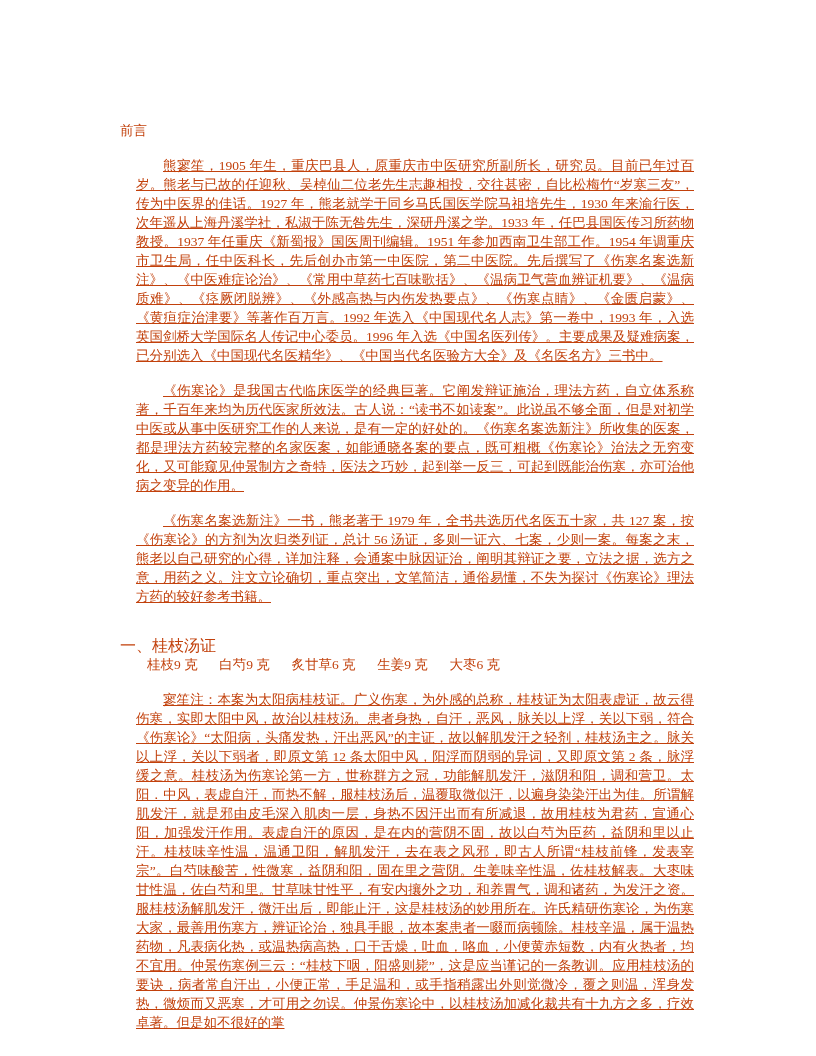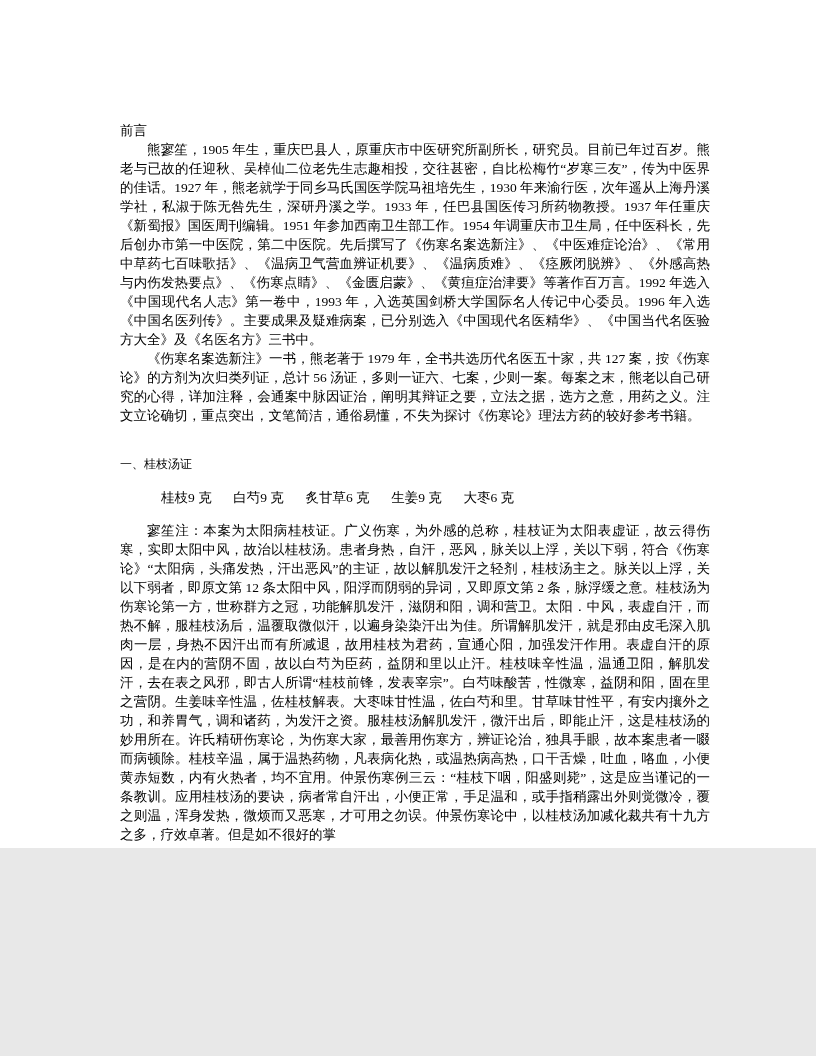--- a/index.html
+++ b/index.html
@@ -3,69 +3,71 @@
 <meta charset="utf-8">
 <style>
   html, body {
     margin: 0;
     padding: 0;
     background: #e8e8e8;
   }
   .page {
     position: relative;
     width: 816px;
-    height: 848px;
+    height: 1056px;
     margin: 0 auto;
     background: #ffffff;
-    color: #000000;
+    color: #c2410c;
     box-sizing: border-box;
     padding: 121px 106px 40px 120px;
     overflow: hidden;
     font-family: "Liberation Serif", "DejaVu Serif", serif;
     font-size: 13.5px;
     line-height: 19px;
   }
   .preface-title {
     margin: 0;
     font-size: 13.5px;
     font-weight: normal;
     line-height: 19px;
   }
   .para {
-    margin: 0;
+    margin: 16px;
     text-indent: 2em;
     text-align: justify;
     text-justify: inter-ideograph;
     line-height: 19px;
+    text-decoration: underline;
   }
   .section-heading {
     margin: 30px 0 0 0;
-    font-size: 12px;
+    font-size: 16px;
     font-weight: normal;
     line-height: 19px;
   }
   .prescription {
-    margin: 14px;
+    margin: 0;
     text-indent: 2em;
     line-height: 19px;
     white-space: nowrap;
   }
   .prescription .herb:not(:last-child) {
     margin-right: 1.6em;
   }
 </style>
 </head>
 <body>
 
 <div class="page">
 
   <h1 class="preface-title">前言</h1>
 
   <div>
       <p class="para">熊寥笙，1905 年生，重庆巴县人，原重庆市中医研究所副所长，研究员。目前已年过百岁。熊老与已故的任迎秋、吴棹仙二位老先生志趣相投，交往甚密，自比松梅竹“岁寒三友”，传为中医界的佳话。1927 年，熊老就学于同乡马氏国医学院马祖培先生，1930 年来渝行医，次年遥从上海丹溪学社，私淑于陈无咎先生，深研丹溪之学。1933 年，任巴县国医传习所药物教授。1937 年任重庆《新蜀报》国医周刊编辑。1951 年参加西南卫生部工作。1954 年调重庆市卫生局，任中医科长，先后创办市第一中医院，第二中医院。先后撰写了《伤寒名案选新注》、《中医难症论治》、《常用中草药七百味歌括》、《温病卫气营血辨证机要》、《温病质难》、《痉厥闭脱辨》、《外感高热与内伤发热要点》、《伤寒点睛》、《金匮启蒙》、《黄疸症治津要》等著作百万言。1992 年选入《中国现代名人志》第一卷中，1993 年，入选英国剑桥大学国际名人传记中心委员。1996 年入选《中国名医列传》。主要成果及疑难病案，已分别选入《中国现代名医精华》、《中国当代名医验方大全》及《名医名方》三书中。</p>
+      <p class="para">《伤寒论》是我国古代临床医学的经典巨著。它阐发辩证施治，理法方药，自立体系称著，千百年来均为历代医家所效法。古人说：“读书不如读案”。此说虽不够全面，但是对初学中医或从事中医研究工作的人来说，是有一定的好处的。《伤寒名案选新注》所收集的医案，都是理法方药较完整的名家医案，如能通晓各案的要点，既可粗概《伤寒论》治法之无穷变化，又可能窥见仲景制方之奇特，医法之巧妙，起到举一反三，可起到既能治伤寒，亦可治他病之变异的作用。</p>
       <p class="para">《伤寒名案选新注》一书，熊老著于 1979 年，全书共选历代名医五十家，共 127 案，按《伤寒论》的方剂为次归类列证，总计 56 汤证，多则一证六、七案，少则一案。每案之末，熊老以自己研究的心得，详加注释，会通案中脉因证治，阐明其辩证之要，立法之据，选方之意，用药之义。注文立论确切，重点突出，文笔简洁，通俗易懂，不失为探讨《伤寒论》理法方药的较好参考书籍。</p>
     </div>
 
   <h2 class="section-heading">一、桂枝汤证</h2>
 
 
   <p class="prescription"><span class="herb">桂枝9 克</span><span class="herb">白芍9 克</span><span class="herb">炙甘草6 克</span><span class="herb">生姜9 克</span><span class="herb">大枣6 克</span></p>
 
   <p class="para">寥笙注：本案为太阳病桂枝证。广义伤寒，为外感的总称，桂枝证为太阳表虚证，故云得伤寒，实即太阳中风，故治以桂枝汤。患者身热，自汗，恶风，脉关以上浮，关以下弱，符合《伤寒论》“太阳病，头痛发热，汗出恶风”的主证，故以解肌发汗之轻剂，桂枝汤主之。脉关以上浮，关以下弱者，即原文第 12 条太阳中风，阳浮而阴弱的异词，又即原文第 2 条，脉浮缓之意。桂枝汤为伤寒论第一方，世称群方之冠，功能解肌发汗，滋阴和阳，调和营卫。太阳．中风，表虚自汗，而热不解，服桂枝汤后，温覆取微似汗，以遍身染染汗出为佳。所谓解肌发汗，就是邪由皮毛深入肌肉一层，身热不因汗出而有所减退，故用桂枝为君药，宣通心阳，加强发汗作用。表虚自汗的原因，是在内的营阴不固，故以白芍为臣药，益阴和里以止汗。桂枝味辛性温，温通卫阳，解肌发汗，去在表之风邪，即古人所谓“桂枝前锋，发表宰宗”。白芍味酸苦，性微寒，益阴和阳，固在里之营阴。生姜味辛性温，佐桂枝解表。大枣味甘性温，佐白芍和里。甘草味甘性平，有安内攘外之功，和养胃气，调和诸药，为发汗之资。服桂枝汤解肌发汗，微汗出后，即能止汗，这是桂枝汤的妙用所在。许氏精研伤寒论，为伤寒大家，最善用伤寒方，辨证论治，独具手眼，故本案患者一啜而病顿除。桂枝辛温，属于温热药物，凡表病化热，或温热病高热，口干舌燥，吐血，咯血，小便黄赤短数，内有火热者，均不宜用。仲景伤寒例三云：“桂枝下咽，阳盛则毙”，这是应当谨记的一条教训。应用桂枝汤的要诀，病者常自汗出，小便正常，手足温和，或手指稍露出外则觉微冷，覆之则温，浑身发热，微烦而又恶寒，才可用之勿误。仲景伤寒论中，以桂枝汤加减化裁共有十九方之多，疗效卓著。但是如不很好的掌</p>
 

